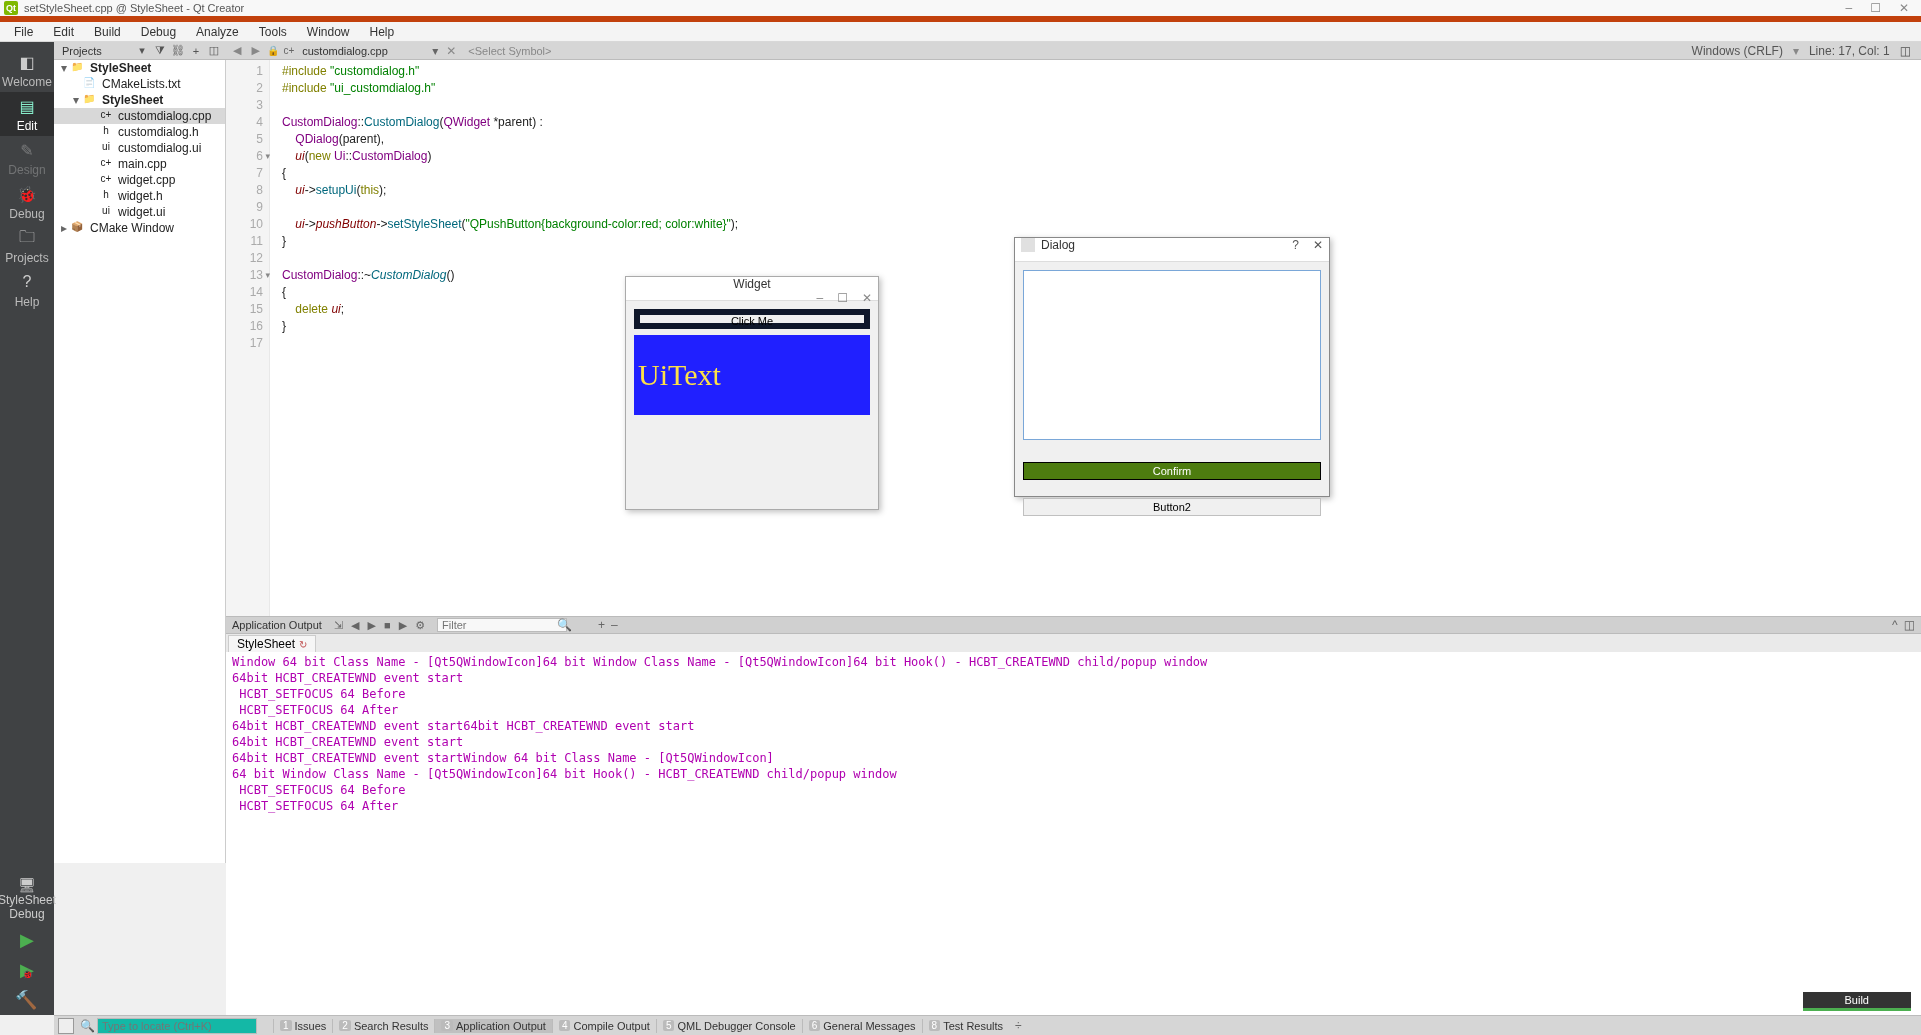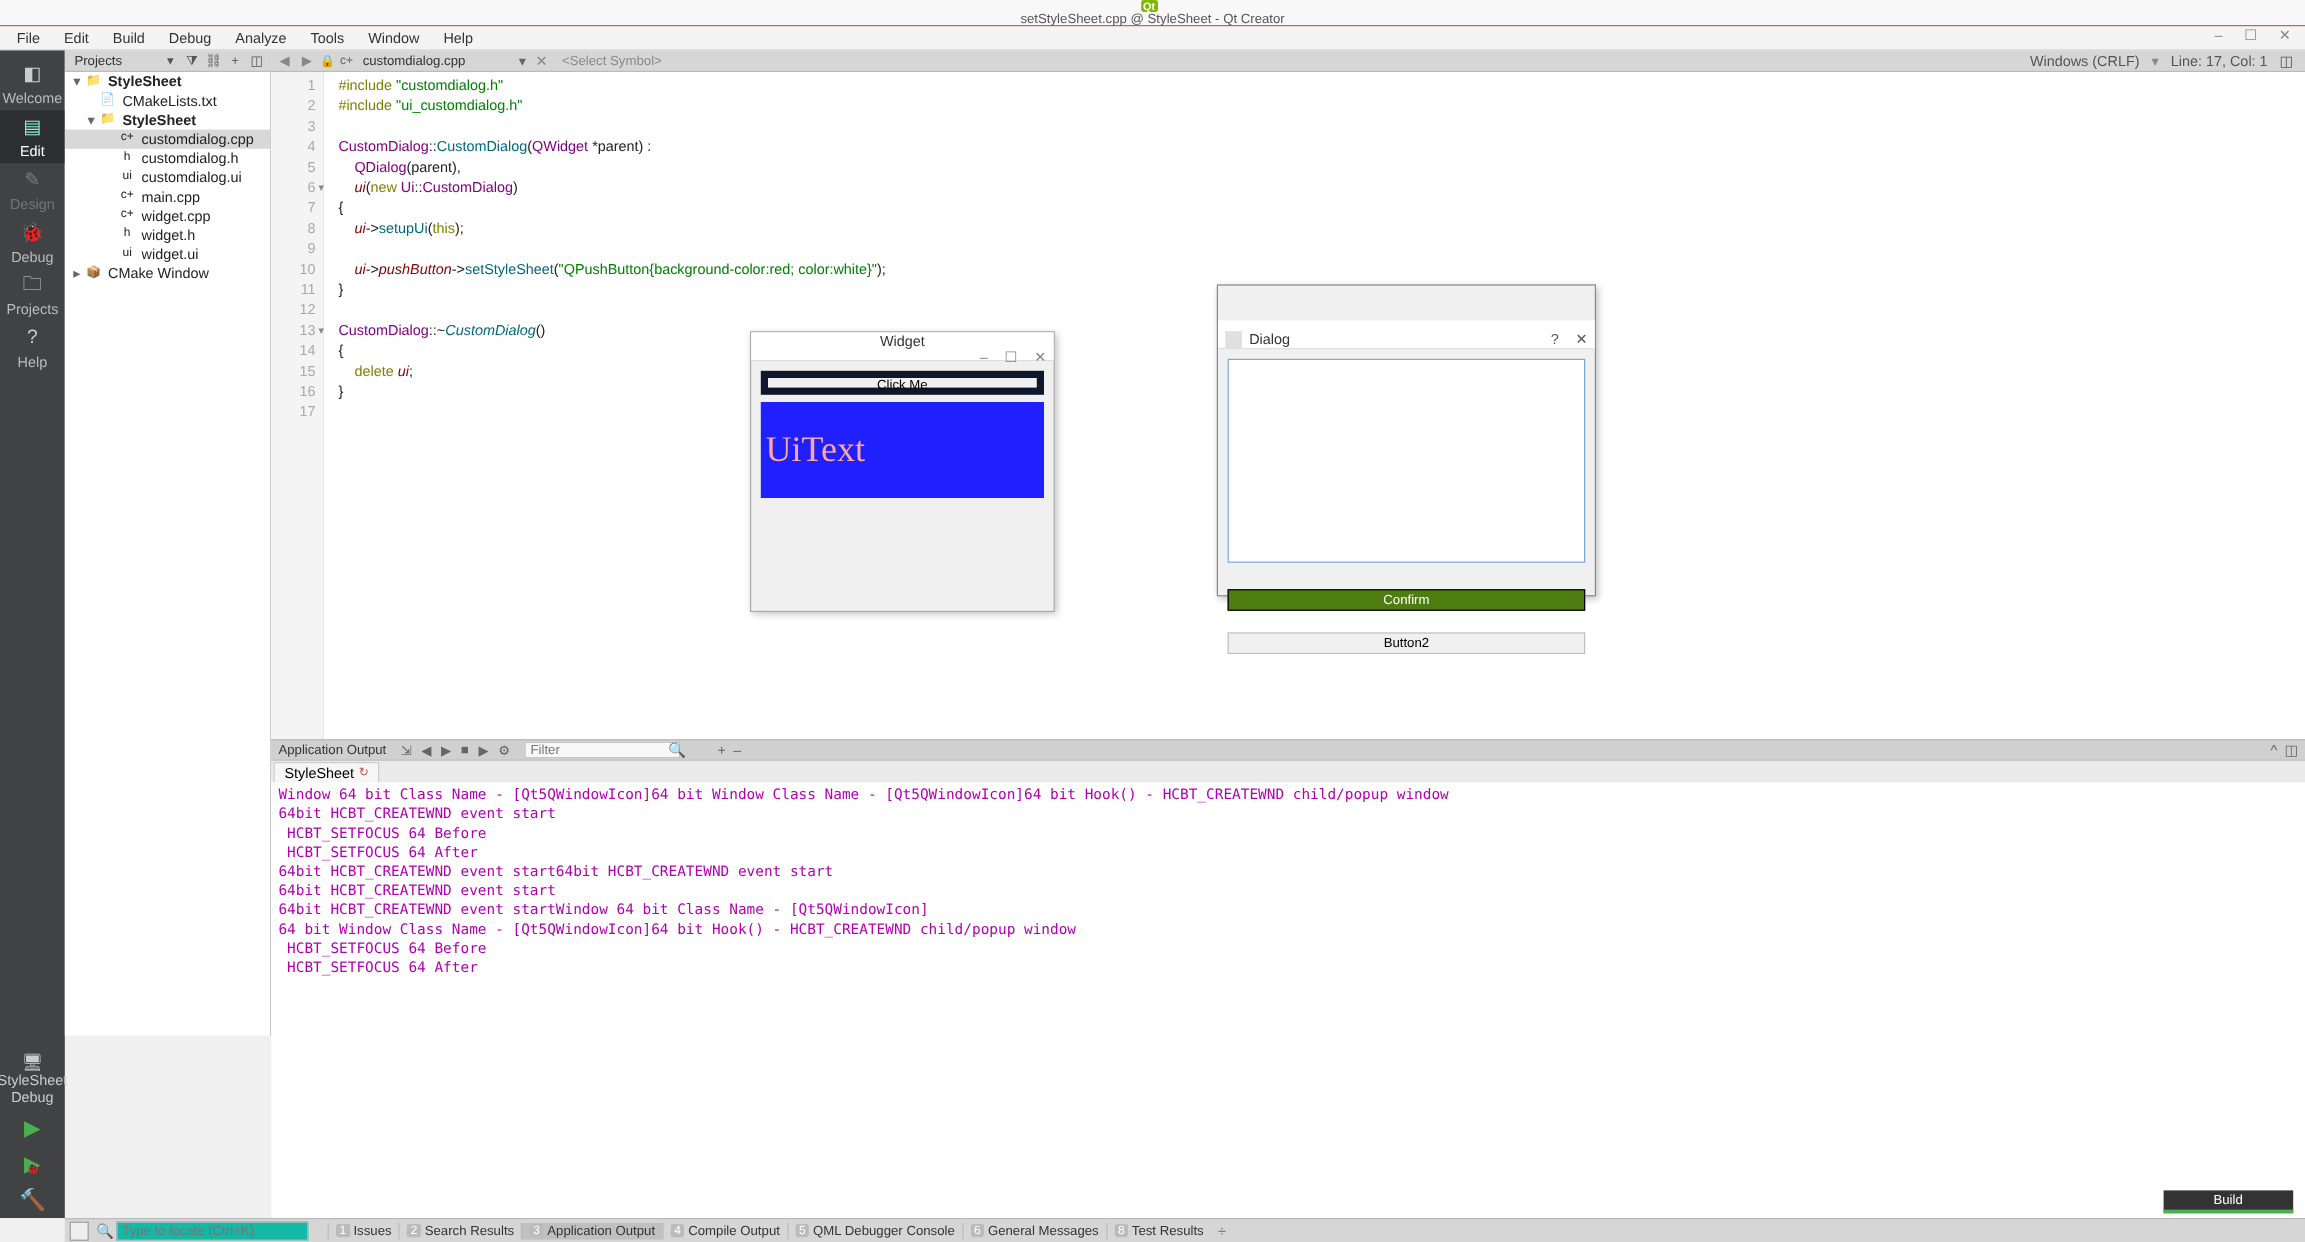--- a/index.html
+++ b/index.html
@@ -1,19 +1,19 @@
 <!DOCTYPE html>
 <html><head>
 <meta charset="utf-8">
 <style>
 * { box-sizing: border-box; margin: 0; padding: 0; font-family: "Segoe UI", Tahoma, sans-serif; font-size: 12px; }
 body { background: #f0f0f0; width: 1921px; height: 1035px; overflow: hidden; position: relative; }
 
 
-.title-bar { height: 22px; background: #f8f8f8; display: flex; align-items: center; padding: 0 4px; border-bottom: 1px solid #c2410c; flex-direction: column; }
+.title-bar { height: 22px; background: #f8f8f8; display: flex; align-items: center; padding: 0 4px; border-bottom: 6px solid #c2410c; }
 .title-bar .app-icon { width: 14px; height: 14px; background: #7fb800; border-radius: 2px; margin-right: 6px; display:flex;align-items:center;justify-content:center;color:#fff;font-size:9px;font-weight:bold;}
 .title-bar .title-text { color: #555; font-size: 11px; }
 .title-bar .win-controls { margin-left: auto; display: flex; gap: 18px; padding-right: 8px;}
 .title-bar .win-controls span { color: #888; font-size: 12px; cursor: default;}
 
 
 .menu-bar { height: 20px; background: #f4f4f4; display: flex; align-items: center; padding: 0 6px; gap: 4px;border-bottom:1px solid #d8d8d8;}
 .menu-bar .menu-item { padding: 2px 8px; color: #333; font-size: 12px; }
 
 
@@ -61,26 +61,26 @@
 .kw{color:#808000;} .str{color:#008000;} .cls{color:#800080;} .fn{color:#00677c;} .mem{color:#800000;font-style:italic;} .this-kw{color:#808000;}
 
 
 .widget-window{position:absolute;left:625px;top:276px;width:254px;height:234px;background:#f0f0f0;border:1px solid #aaa;box-shadow:2px 2px 6px rgba(0,0,0,0.25);}
 .widget-window .titlebar{height:24px;background:#fff;display:flex;align-items:center;padding:0 6px;border-bottom:1px solid #ddd;flex-direction:column;}
 .widget-window .titlebar .wi{width:14px;height:14px;background:#e0e0e0;margin-right:6px;}
 .widget-window .titlebar .t{font-size:12px;color:#333;}
 .widget-window .titlebar .ctrls{margin-left:auto;display:flex;gap:14px;color:#888;}
 .widget-window .body{padding:8px;}
 .widget-window .click-btn{width:100%;height:20px;background:#f0f0f0;border:6px solid #0f172a;font-size:11px;text-align:center;}
-.widget-window .blue-label{margin-top:6px;width:100%;height:80px;background:#2020ff;color:#fca5a5;font-size:30px;display:flex;align-items:center;padding-left:4px;font-family:"Segoe UI";}
+.widget-window .blue-label{margin-top:6px;width:100%;height:80px;background:#2020ff;color:#fde047;font-size:30px;display:flex;align-items:center;padding-left:4px;font-family:"Segoe UI";}
 .widget-window .code-label{margin-top:22px;font-size:30px;color:#222;padding-left:4px;}
 
 
 .dialog-window{position:absolute;left:1014px;top:237px;width:316px;height:260px;background:#f0f0f0;border:1px solid #888;box-shadow:2px 2px 6px rgba(0,0,0,0.25);}
-.dialog-window .titlebar{height:24px;background:#fff;display:flex;align-items:flex-end;padding:0 6px;border-bottom:1px solid #ddd;margin-top:29px;}
+.dialog-window .titlebar{height:24px;background:#fff;display:flex;align-items:flex-start;padding:0 6px;border-bottom:1px solid #ddd;}
 .dialog-window .titlebar .wi{width:14px;height:14px;background:#e0e0e0;margin-right:6px;}
 .dialog-window .titlebar .t{font-size:12px;color:#333;}
 .dialog-window .titlebar .ctrls{margin-left:auto;display:flex;gap:14px;color:#555;}
 .dialog-window .body{padding:8px;}
 .dialog-window .textarea{width:100%;height:170px;border:1px solid #7aa7d8;background:#fff;}
 .dialog-window .confirm-btn{width:100%;height:18px;margin-top:22px;background:#4d7c0f;color:#fff;border:1px solid #000000;font-size:11px;}
 .dialog-window .btn2{width:100%;height:18px;margin-top:18px;background:#f0f0f0;border:1px solid #c0c0c0;font-size:11px;}
 
 
 .output-header{position:absolute;left:226px;right:0;top:616px;height:18px;background:#d0d0d0;border-top:1px solid #bbb;border-bottom:1px solid #bbb;display:flex;align-items:center;padding:0 6px;gap:6px;}

